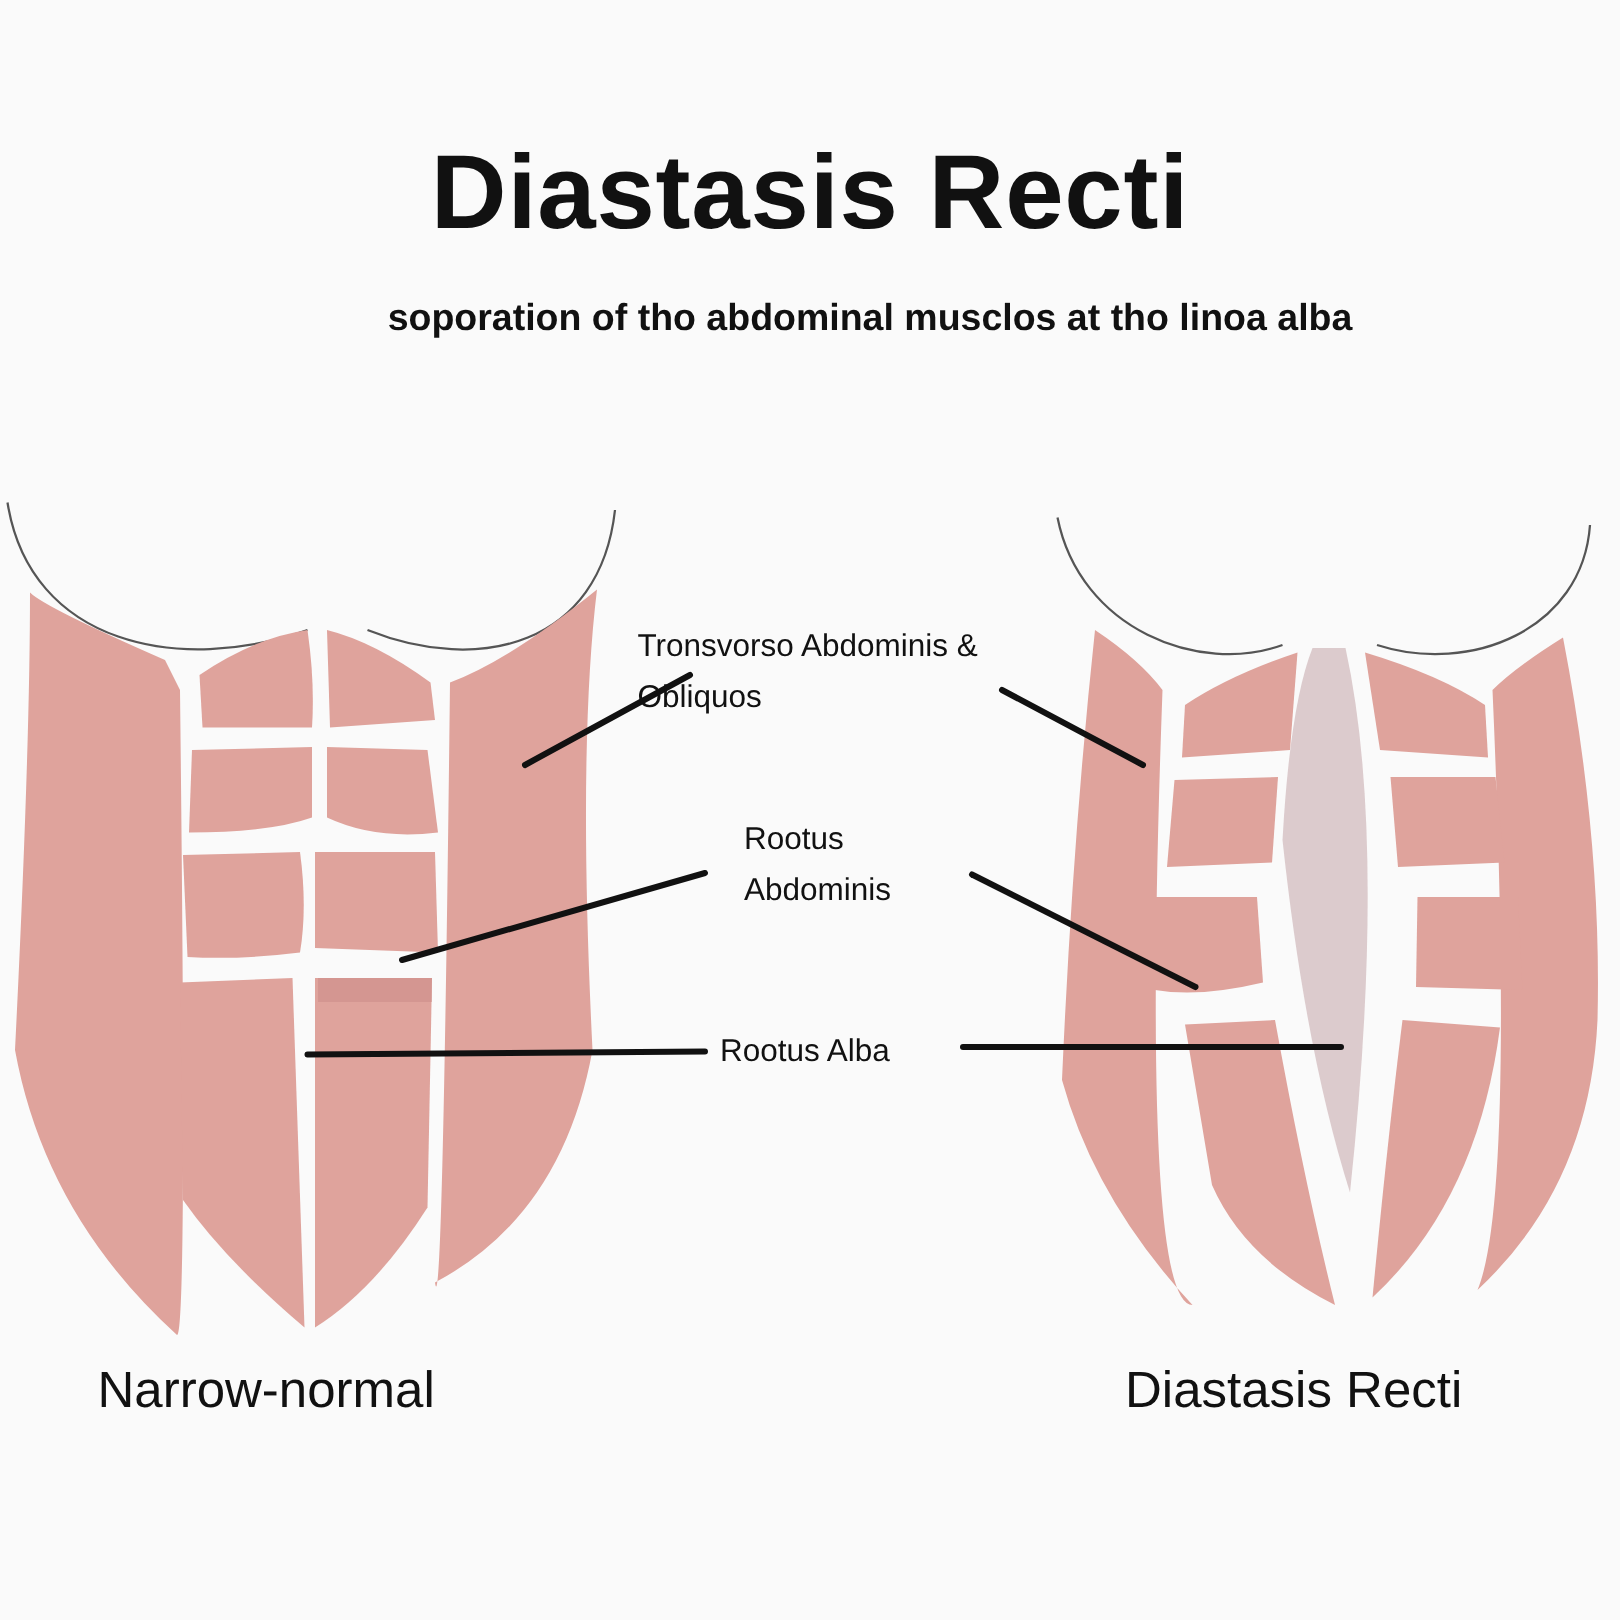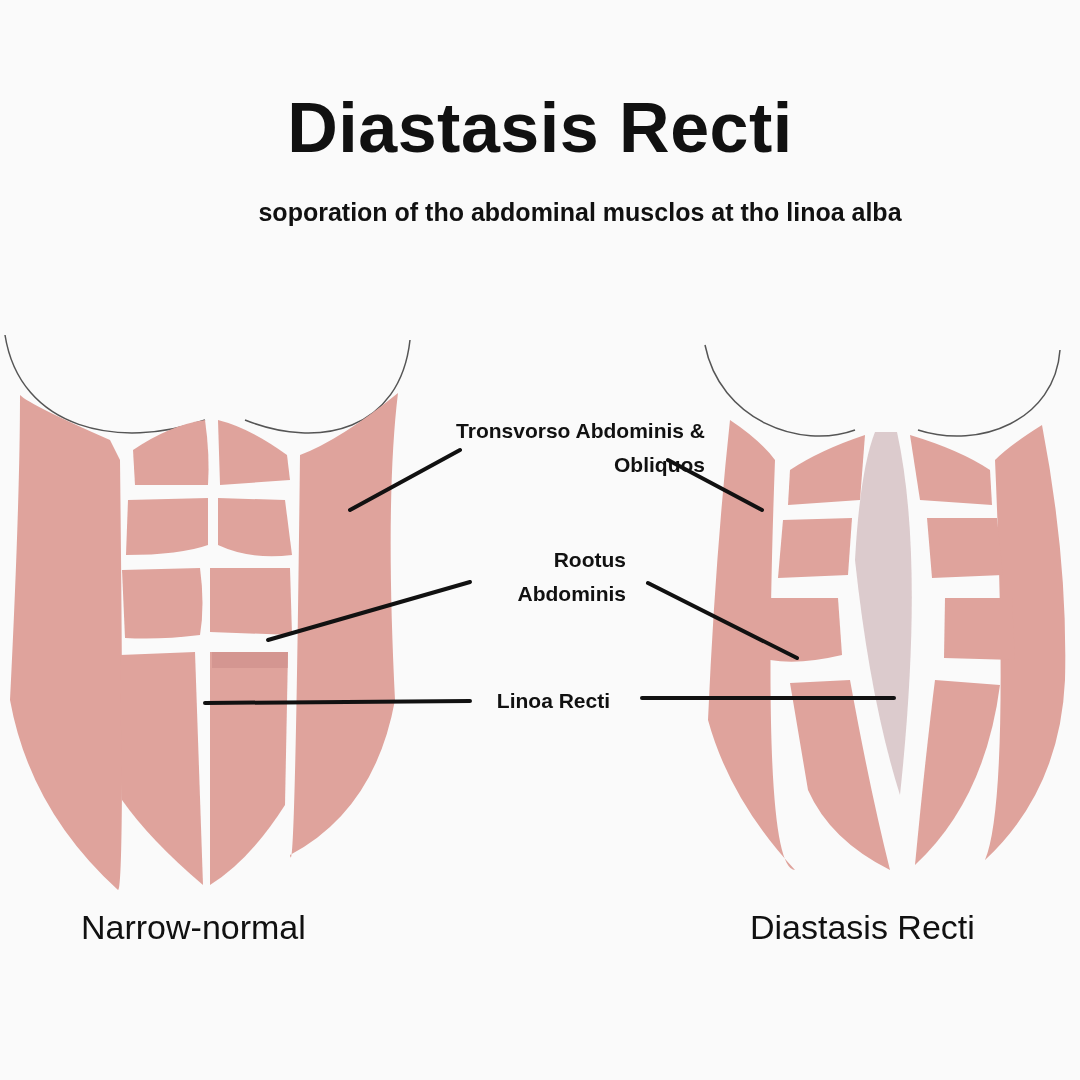--- a/index.html
+++ b/index.html
@@ -1,19 +1,19 @@
 <!DOCTYPE html>
 <html><head>
 <meta charset="utf-8">
 <style>
   html, body { margin:0; padding:0; }
   body { width:1080px; height:1080px; background:#fafafa; position:relative; overflow:hidden; font-family:"Liberation Sans", sans-serif; color:#111; }
   .title { position:absolute; left:0; width:1080px; top:88px; text-align:center; font-size:70px; font-weight:bold; letter-spacing:0.5px; }
   .subtitle { position:absolute; left:0; width:1160px; top:198px; text-align:center; font-size:25px; font-weight:bold; }
-  .label { position:absolute; text-align:right; font-size:21px; font-weight:bold; line-height:34px; }
+  .label { position:absolute; text-align:left; font-size:21px; font-weight:normal; line-height:34px; }
   .caption { position:absolute; top:908px; font-size:34px; }
   svg.diagram { position:absolute; left:0; top:0; }
 </style>
 </head>
 <body>
 
 <div class="title">Diastasis Recti</div>
 <div class="subtitle">soporation of tho abdominal musclos at tho linoa alba</div>
 
 <svg class="diagram" width="1080" height="1080" viewBox="0 0 1080 1080">
@@ -56,16 +56,16 @@
     <line x1="668" y1="460" x2="762" y2="510"></line>
     <line x1="470" y1="582" x2="268" y2="640"></line>
     <line x1="648" y1="583" x2="797" y2="658"></line>
     <line x1="470" y1="701" x2="205" y2="703"></line>
     <line x1="642" y1="698" x2="894" y2="698"></line>
   </g>
 </svg>
 
 <div class="label" style="left:425px; top:414px; width:280px;">Tronsvorso Abdominis &amp; Obliquos</div>
 <div class="label" style="left:496px; top:543px; width:130px;">Rootus Abdominis</div>
-<div class="label" style="left:480px; top:684px; width:130px;">Linoa Recti</div>
+<div class="label" style="left:480px; top:684px; width:130px;">Rootus Alba</div>
 
-<div class="caption" style="left:65px;margin-left:16px;">Narrow-normal</div>
+<div class="caption" style="left:65px;">Narrow-normal</div>
 <div class="caption" style="left:750px;">Diastasis Recti</div>
 
 </body></html>

